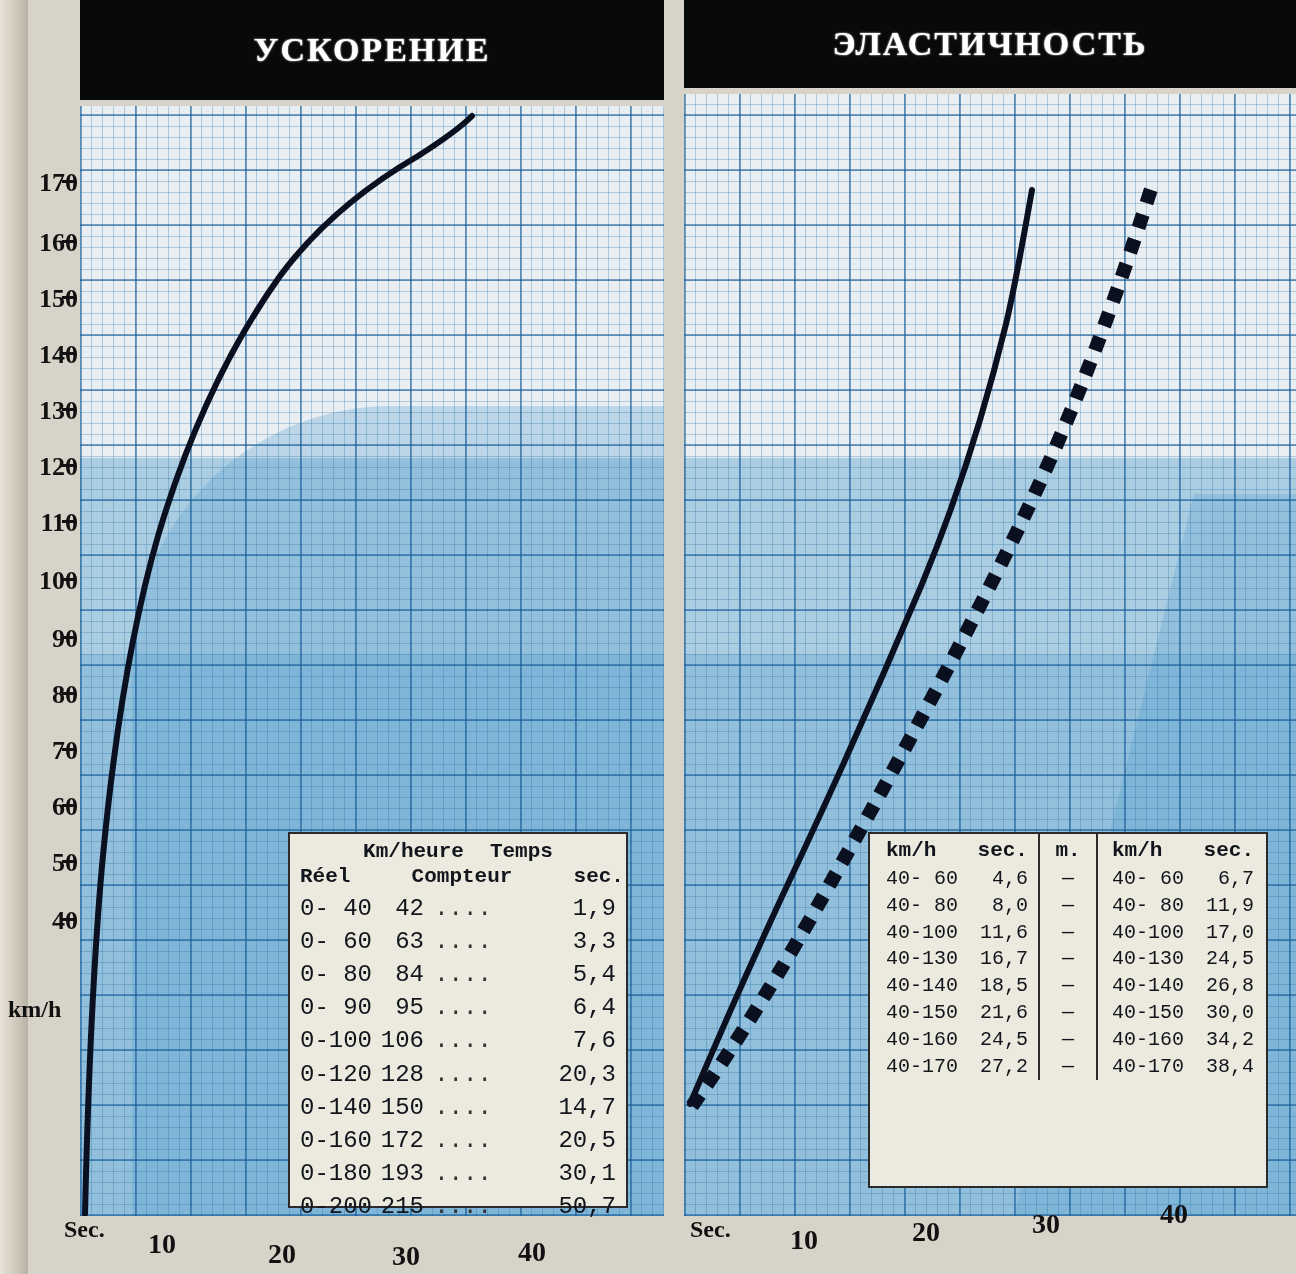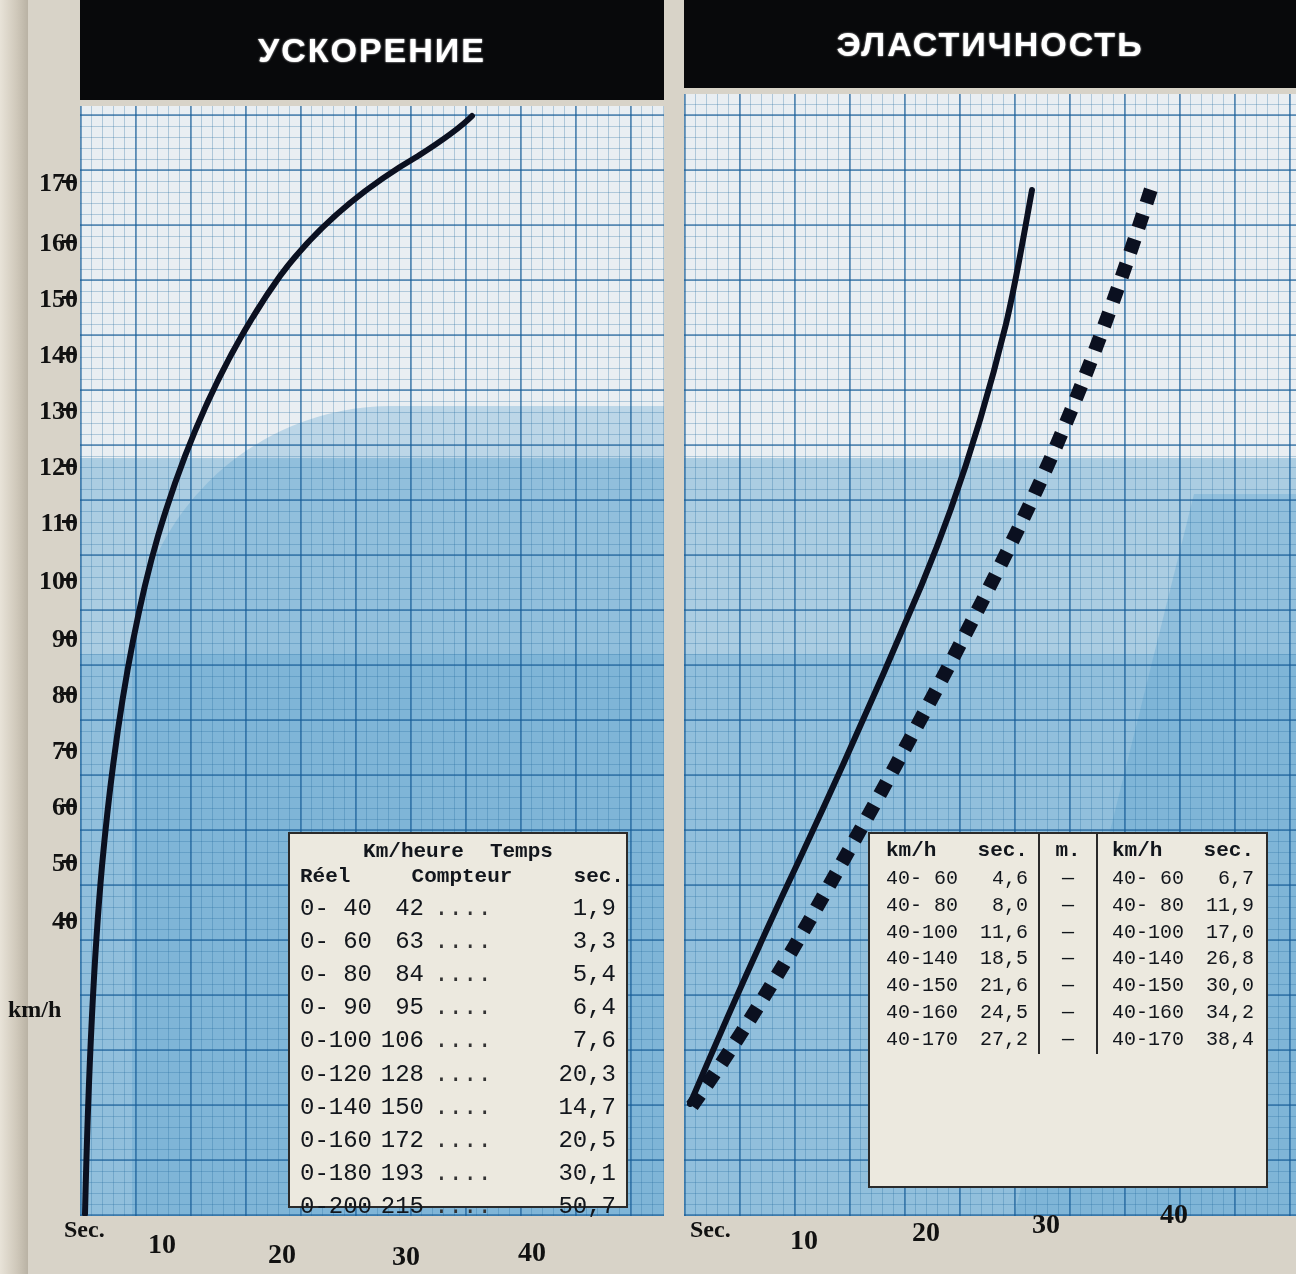--- a/index.html
+++ b/index.html
@@ -12,21 +12,21 @@
   }
   #page{position:absolute;left:0;top:0;width:1296px;height:1274px;overflow:hidden;background:#d8d3c8;}
 
   
   .paper-edge{position:absolute;left:0;top:0;width:28px;height:1274px;
     background:linear-gradient(90deg,#e8e3d8 0%,#cfc8ba 60%,#b9b2a4 100%);}
 
   
   .banner{position:absolute;background:#08090b;display:flex;align-items:center;justify-content:center;}
   .banner span{
-    color:#ffffff;font-family:Liberation Sans, sans-serif;font-weight:bold;
+    color:#ffffff;font-family:Liberation Serif, serif;font-weight:bold;
     letter-spacing:2px;font-size:34px;text-shadow:0 0 2px #fff;
   }
   #banner-left{left:80px;top:0px;width:584px;height:100px;}
   #banner-right{left:684px;top:0px;width:612px;height:88px;}
 
   
   .panel{position:absolute;overflow:hidden;}
   #panel-left{left:80px;top:106px;width:584px;height:1110px;}
   #panel-right{left:684px;top:94px;width:612px;height:1122px;}
 
@@ -272,20 +272,27 @@
           <td class="ecol-d">11,9</td>
         </tr>
         <tr>
           <td class="ecol-a">40-100</td>
           <td class="ecol-b">11,6</td>
           <td class="ecol-m vline">—</td>
           <td class="ecol-c vline">40-100</td>
           <td class="ecol-d">17,0</td>
         </tr>
         <tr>
+          <td class="ecol-a">40-130</td>
+          <td class="ecol-b">16,7</td>
+          <td class="ecol-m vline">—</td>
+          <td class="ecol-c vline">40-130</td>
+          <td class="ecol-d">24,5</td>
+        </tr>
+        <tr>
           <td class="ecol-a">40-140</td>
           <td class="ecol-b">18,5</td>
           <td class="ecol-m vline">—</td>
           <td class="ecol-c vline">40-140</td>
           <td class="ecol-d">26,8</td>
         </tr>
         <tr>
           <td class="ecol-a">40-150</td>
           <td class="ecol-b">21,6</td>
           <td class="ecol-m vline">—</td>

